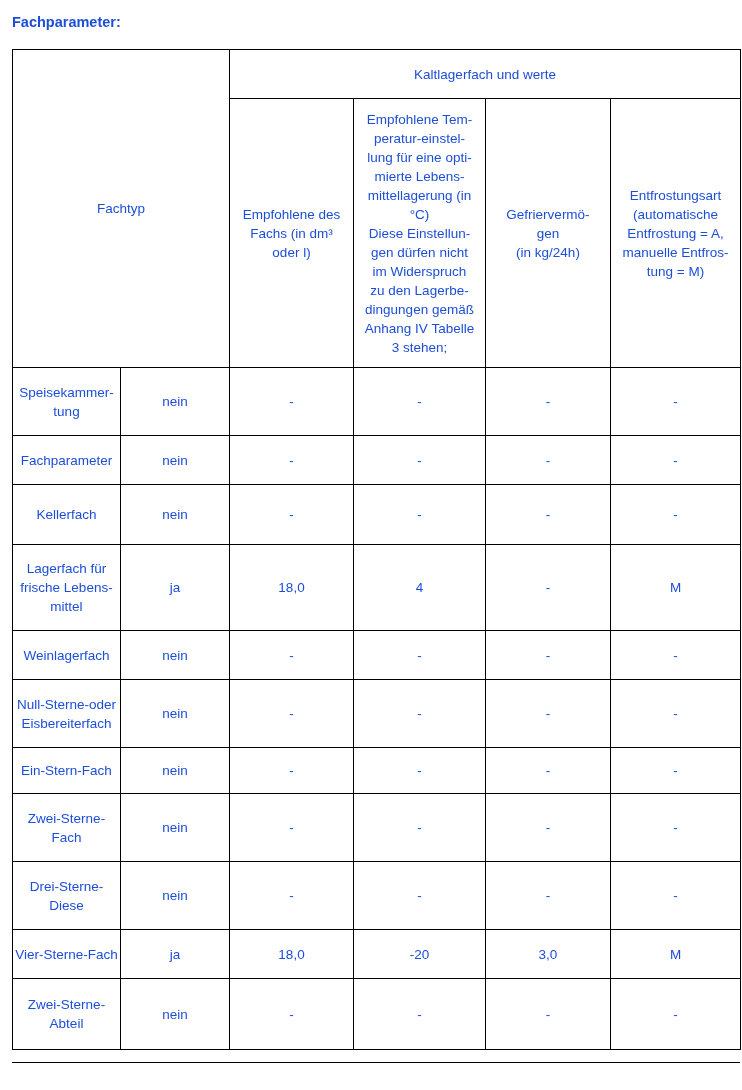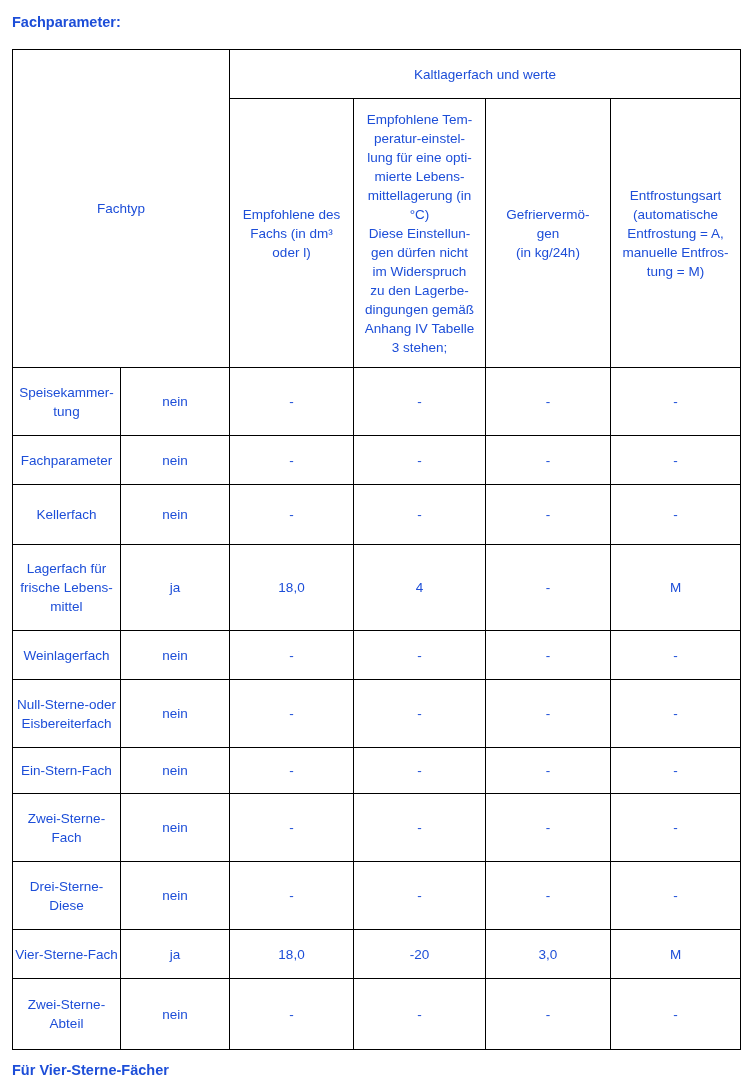--- a/index.html
+++ b/index.html
@@ -192,16 +192,15 @@
 Abteil</td>
         <td>nein</td>
         <td>-</td>
         <td>-</td>
         <td>-</td>
         <td class="c-last">-</td>
       </tr>
     </tbody>
   </table>
 
-  <div class="footer-heading">Für Vier-Sterne-Fächer</div>
   <div class="bottom-rule"></div>
 
 </div>
 
 </body></html>

